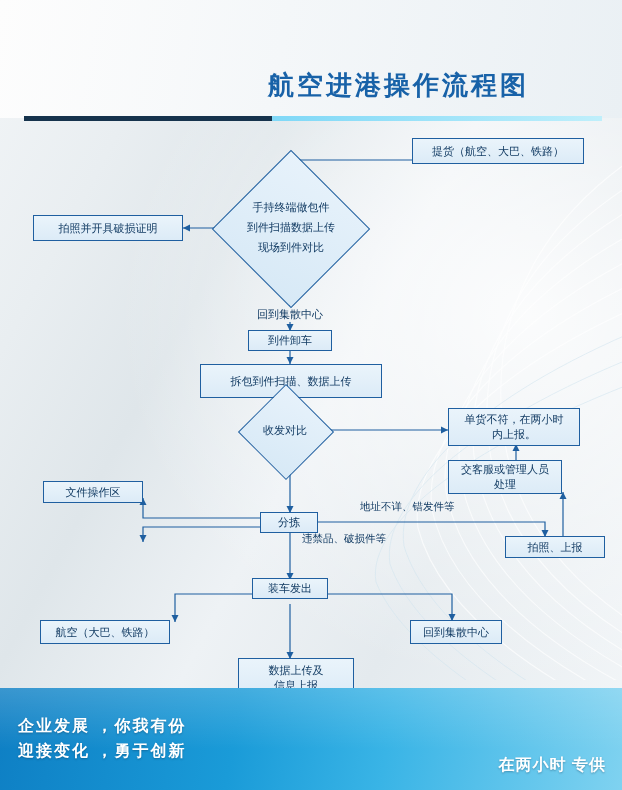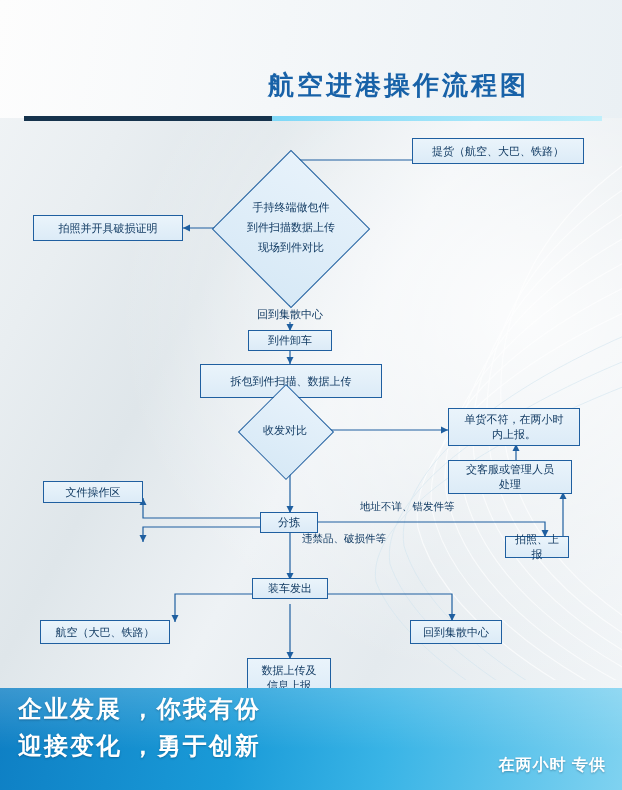--- a/index.html
+++ b/index.html
@@ -76,21 +76,21 @@
   .bottomband{
     position:absolute;left:0;bottom:0;width:622px;height:102px;
     background:linear-gradient(100deg,#0e7fc4 0%, #1a9bd8 38%, #39b4e6 62%, #7fd2f0 100%);
   }
   .bottomband:before{
     content:"";position:absolute;left:0;top:0;width:100%;height:100%;
     background:linear-gradient(180deg,rgba(255,255,255,.18),rgba(255,255,255,0) 60%);
   }
   .slogan{
     position:absolute;left:18px;bottom:26px;
-    color:#ffffff;font-size:24px;font-weight:bold;letter-spacing:2px;line-height:1.55;
+    color:#ffffff;font-size:16px;font-weight:bold;letter-spacing:2px;line-height:1.55;
     text-shadow:0 1px 2px rgba(0,40,70,.35);
   }
   .slogan div{white-space:nowrap;}
   .brandmark{
     position:absolute;right:16px;bottom:14px;
     color:#ffffff;font-size:16px;font-weight:bold;letter-spacing:1px;white-space:nowrap;
     text-shadow:0 1px 2px rgba(0,40,70,.35);
   }
 </style>
 </head>
@@ -182,37 +182,37 @@
   <div class="node" style="left:248px;top:330px;width:84px;height:21px;">到件卸车</div>
 
   <div class="node" style="left:200px;top:364px;width:182px;height:34px;">拆包到件扫描、数据上传</div>
 
   <div class="diamond" style="left:252px;top:398px;width:66px;height:66px;"></div>
   <div class="diamond-label" style="left:242px;top:418px;width:86px;height:26px;">收发对比</div>
 
   <div class="node" style="left:448px;top:408px;width:132px;height:38px;">单货不符，在两小时
 内上报。</div>
 
-  <div class="node" style="left:448px;top:460px;width:124px;height:34px;">交客服或管理人员
+  <div class="node" style="left:448px;top:460px;width:114px;height:34px;">交客服或管理人员
 处理</div>
 
   <div class="node" style="left:43px;top:481px;width:100px;height:22px;">文件操作区</div>
 
   <div class="node" style="left:260px;top:512px;width:58px;height:21px;">分拣</div>
 
 
-  <div class="node" style="left:505px;top:536px;width:64px;height:22px;">拍照、上报</div>
+  <div class="node" style="left:505px;top:536px;width:100px;height:22px;">拍照、上报</div>
 
   <div class="node" style="left:252px;top:578px;width:76px;height:21px;">装车发出</div>
 
   <div class="node" style="left:40px;top:620px;width:130px;height:24px;">航空（大巴、铁路）</div>
 
   <div class="node" style="left:410px;top:620px;width:92px;height:24px;">回到集散中心</div>
 
-  <div class="node" style="left:247px;top:658px;width:84px;height:40px;text-align:center;">数据上传及
+  <div class="node" style="left:238px;top:658px;width:116px;height:40px;text-align:center;">数据上传及
 信息上报</div>
 
   <div class="node" style="left:247px;top:730px;width:92px;height:22px;">现场清理</div>
 
   <div class="edgelabel" style="left:320px;top:500px;margin-left:40px;">地址不详、错发件等</div>
   <div class="edgelabel" style="left:302px;top:532px;">违禁品、破损件等</div>
 
   <div class="bottomband"></div>
   <div class="slogan">
     <div>企业发展 ，你我有份</div>

